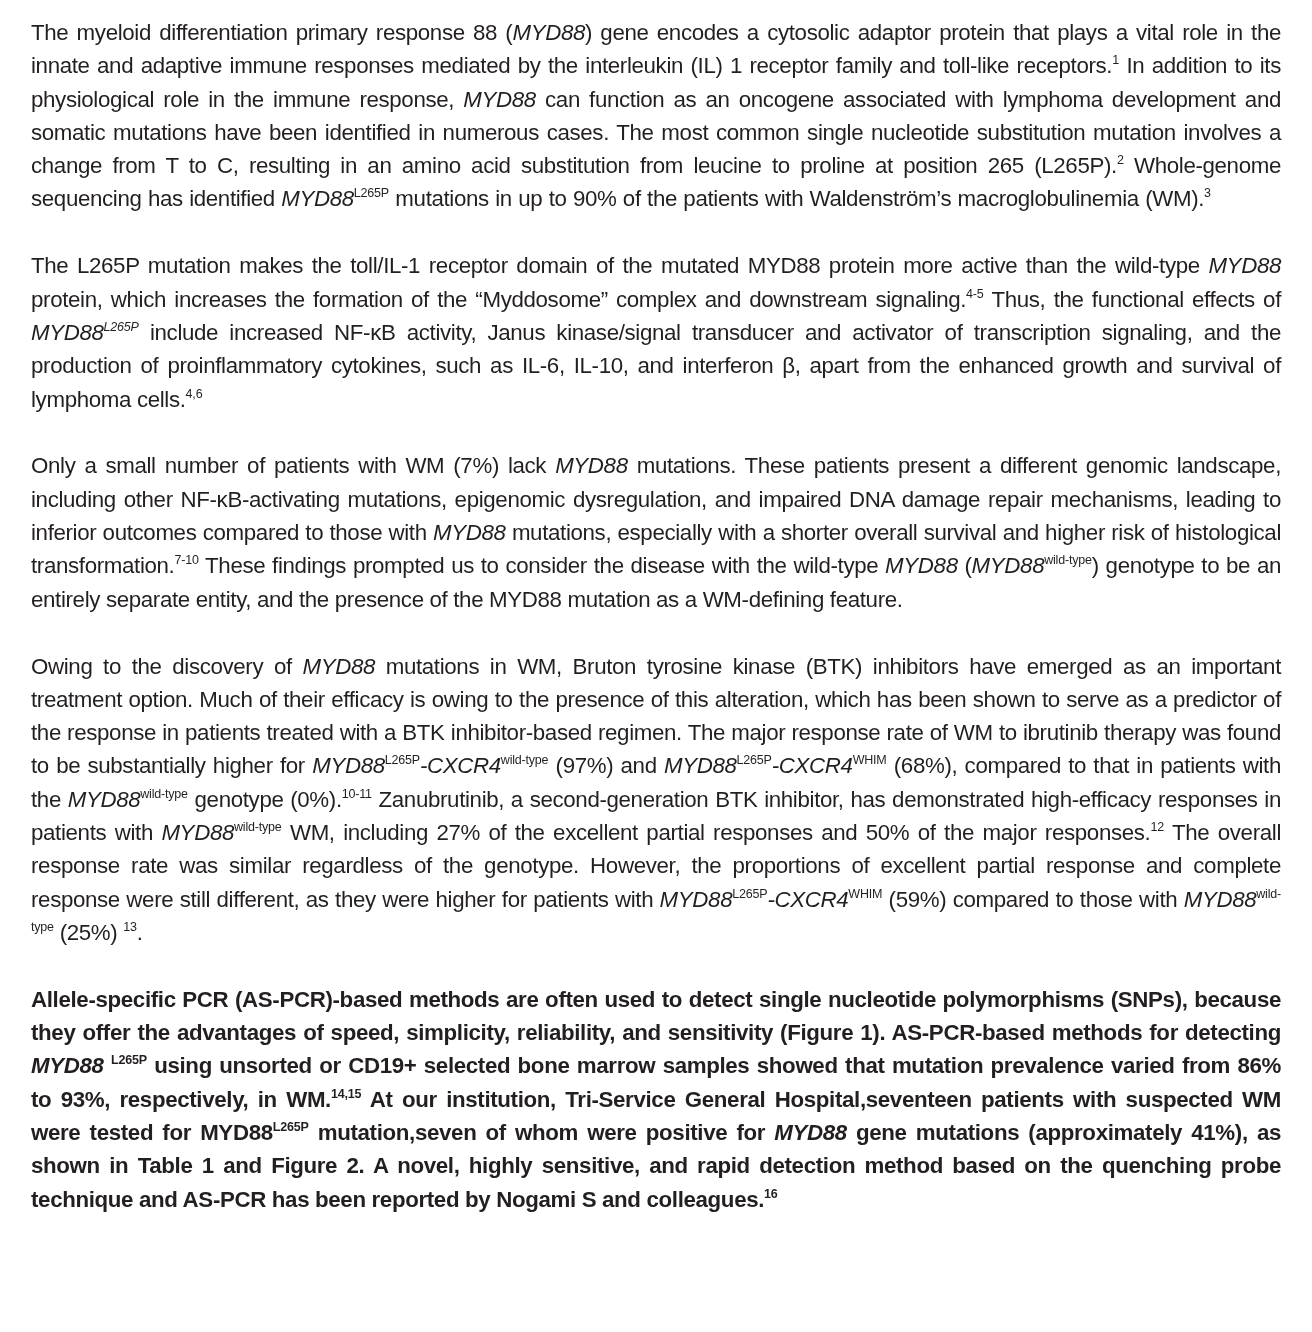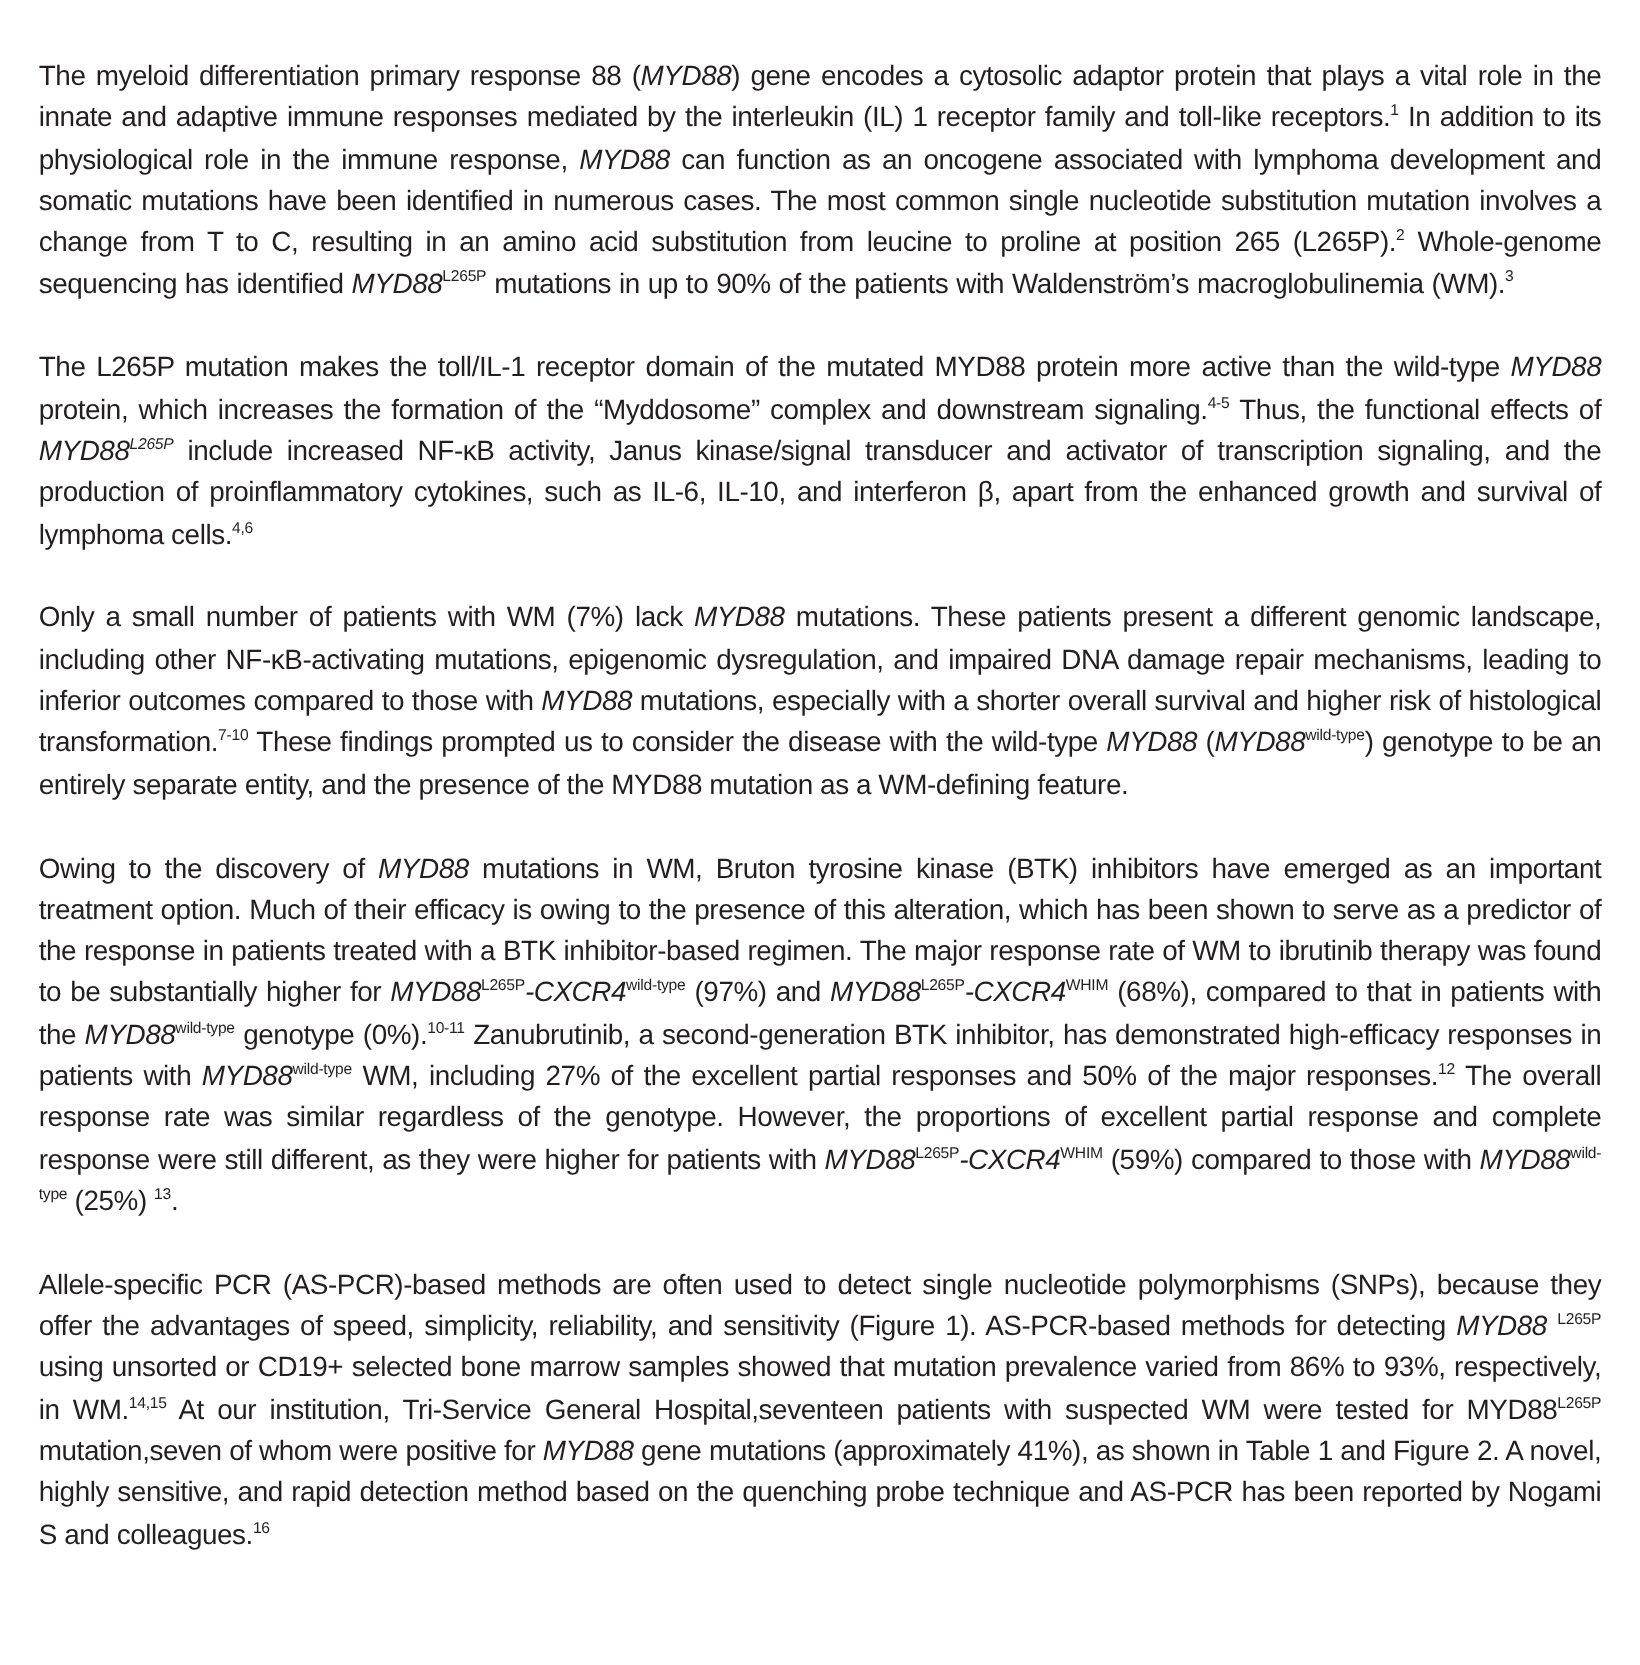--- a/index.html
+++ b/index.html
@@ -32,25 +32,25 @@
     }
     .para span { }
     .it { font-style: italic; }
     sup, .sup {
       font-size: 12.5px;
       line-height: 0;
       vertical-align: 9px;
       font-style: normal;
       letter-spacing: -0.2px;
     }
-    .p1 { letter-spacing: -0.35px; word-spacing: 0.5px; margin-top: 28px; }
+    .p1 { letter-spacing: -0.35px; word-spacing: 0.5px; }
     .p2 { letter-spacing: -0.35px; margin-top: 20px; }
     .p3 { letter-spacing: -0.35px; }
     .p4 { letter-spacing: -0.35px; }
-    .p5 { letter-spacing: -0.35px; }
+    .p5 { letter-spacing: -0.35px; font-weight: bold; }
   </style>
 </head>
 <body>
 
 <div class="page">
   <p class="para p1"><span>The myeloid differentiation primary response 88 (</span><span class="it">MYD88</span><span>) gene encodes a cytosolic adaptor protein that plays a vital role in the innate and adaptive immune responses mediated by the interleukin (IL) 1 receptor family and toll-like receptors.</span><sup>1</sup><span> In addition to its physiological role in the immune response, </span><span class="it">MYD88</span><span> can function as an oncogene asso­ciated with lymphoma development and somatic mutations have been identified in numerous cases. The most com­mon single nucleotide substitution mutation involves a change from T to C, resulting in an amino acid substitution from leucine to proline at position 265 (L265P).</span><sup>2</sup><span> Whole-genome sequencing has identified </span><span class="it">MYD88</span><sup>L265P</sup><span> mutations in up to 90% of the patients with Waldenström’s macroglobulinemia (WM).</span><sup>3</sup></p>
   <p class="para p2"><span>The L265P mutation makes the toll/IL-1 receptor domain of the mutated MYD88 protein more active than the wild-type </span><span class="it">MYD88</span><span> protein, which increases the formation of the “Myddosome” complex and downstream signaling.</span><sup>4-5</sup><span> Thus, the functional effects of </span><span class="it">MYD88</span><sup class="it">L265P</sup><span> include increased NF-κB activity, Janus kinase/signal transducer and acti­vator of transcription signaling, and the production of proinflammatory cytokines, such as IL-6, IL-10, and interferon β, apart from the enhanced growth and survival of lymphoma cells.</span><sup>4,6</sup></p>
   <p class="para p3"><span>Only a small number of patients with WM (7%) lack </span><span class="it">MYD88</span><span> mutations. These patients present a different genomic landscape, including other NF-κB-activating mutations, epigenomic dysregulation, and impaired DNA damage repair mechanisms, leading to inferior outcomes compared to those with </span><span class="it">MYD88</span><span> mutations, especially with a shorter overall survival and higher risk of histological transformation.</span><sup>7-10</sup><span> These findings prompted us to consider the disease with the wild-type </span><span class="it">MYD88</span><span> (</span><span class="it">MYD88</span><sup>wild-type</sup><span>) genotype to be an entirely separate entity, and the presence of the MYD88 mutation as a WM-defining feature.</span></p>
   <p class="para p4"><span>Owing to the discovery of </span><span class="it">MYD88</span><span> mutations in WM, Bruton tyrosine kinase (BTK) inhibitors have emerged as an important treatment option. Much of their efficacy is owing to the presence of this alteration, which has been shown to serve as a predictor of the response in patients treated with a BTK inhibitor-based regimen. The major re­sponse rate of WM to ibrutinib therapy was found to be substantially higher for </span><span class="it">MYD88</span><sup>L265P</sup><span class="it">-CXCR4</span><sup>wild-type</sup><span> (97%) and </span><span class="it">MYD88</span><sup>L265P</sup><span class="it">-CXCR4</span><sup>WHIM</sup><span> (68%), compared to that in patients with the </span><span class="it">MYD88</span><sup>wild-type</sup><span> genotype (0%).</span><sup>10-11</sup><span> Zanubrutinib, a second-generation BTK inhibitor, has demonstrated high-efficacy responses in patients with </span><span class="it">MYD88</span><sup>wild-type</sup><span> WM, including 27% of the excellent partial responses and 50% of the major responses.</span><sup>12</sup><span> The overall response rate was similar regardless of the genotype. However, the proportions of excellent partial response and complete response were still different, as they were higher for patients with </span><span class="it">MYD88</span><sup>L265P</sup><span class="it">-CXCR4</span><sup>WHIM</sup><span> (59%) compared to those with </span><span class="it">MYD88</span><sup>wild-type</sup><span> (25%) </span><sup>13</sup><span>.</span></p>
   <p class="para p5"><span>Allele-specific PCR (AS-PCR)-based methods are often used to detect single nucleotide polymorphisms (SNPs), because they offer the advantages of speed, simplicity, reliability, and sensitivity (Figure 1). AS-PCR-based methods for detecting </span><span class="it">MYD88</span><span> </span><sup>L265P</sup><span> using unsorted or CD19+ selected bone marrow samples showed that mutation prevalence varied from 86% to 93%, respectively, in WM.</span><sup>14,15</sup><span> At our institution, Tri-Service General Hospital,seventeen patients with suspected WM were tested for MYD88</span><sup>L265P</sup><span> mutation,seven of whom were positive for </span><span class="it">MYD88</span><span> gene mutations (approximately 41%), as shown in Table 1 and Figure 2. A novel, highly sensitive, and rapid detection method based on the quenching probe technique and AS-PCR has been reported by Nogami S and colleagues.</span><sup>16</sup></p>

